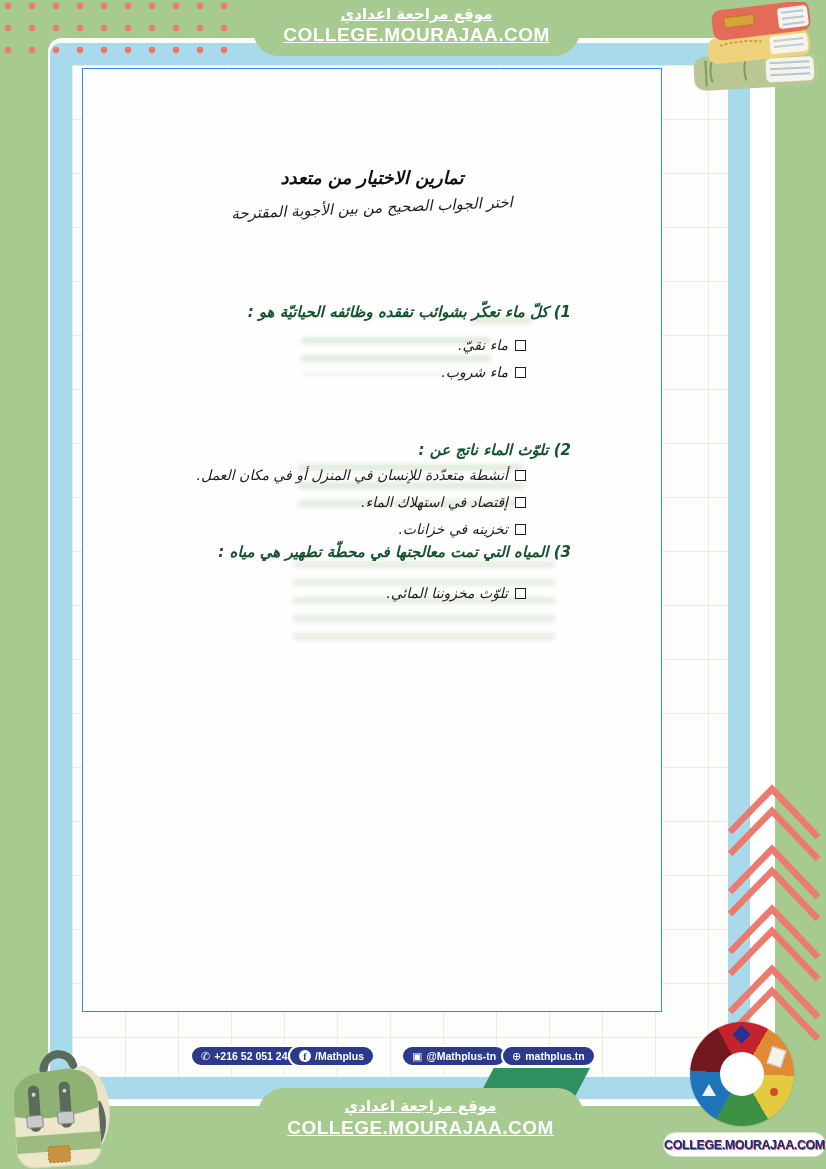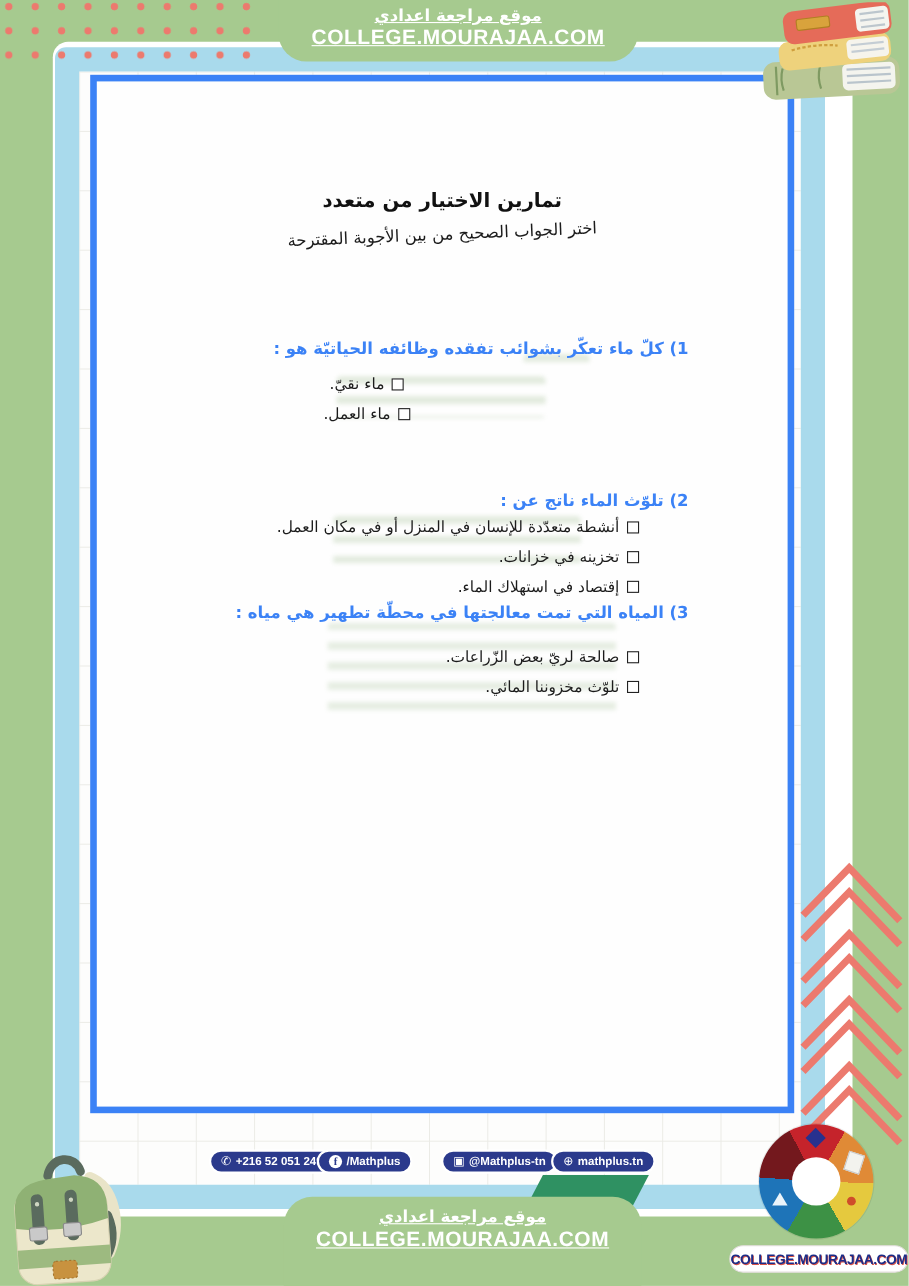--- a/index.html
+++ b/index.html
@@ -16,34 +16,34 @@
     left:50px;top:43px;width:700px;height:1056px;box-sizing:border-box;
     border:22px solid #a9daec;border-radius:10px;
     background:
       linear-gradient(#ebebe6 1px,transparent 1px) 0 0/53px 54px,
       linear-gradient(90deg,#ebebe6 1px,transparent 1px) 0 0/53px 54px,
       #fdfdfc;
   }
 
   
   #doc-page{
-    left:82px;top:68px;width:640px;height:944px;background:#fefefe;
-    border:6px solid #3b82f6;box-sizing:border-box;
+    left:82px;top:68px;width:580px;height:944px;background:#fefefe;
+    border:1px solid #3b82f6;box-sizing:border-box;font-style:italic;
   }
   #doc-page .title{
     position:absolute;top:98px;left:0;width:100%;text-align:center;
     font-size:18px;font-weight:700;color:#111;letter-spacing:-0.2px;
   }
   #doc-page .subtitle{
     position:absolute;top:130px;left:0;width:100%;text-align:center;
     font-size:15px;color:#1c1c1c;transform:rotate(-2.4deg);
   }
   .q-header{
     position:absolute;right:0;direction:rtl;text-align:right;
-    font-size:15px;font-weight:700;color:#3b82f6;padding-right:90px;width:540px;
+    font-size:15px;font-weight:700;color:#14532d;padding-right:90px;width:540px;
   }
   .q-options{position:absolute;right:0;direction:rtl;text-align:right;padding-right:135px;width:495px;}
   .q-option{height:27px;font-size:14px;color:#1b1b1b;direction:rtl;}
   .cbx{
     display:inline-block;width:9px;height:9px;border:1.6px solid #222;
     margin-inline-end:7px;vertical-align:-1px;background:#fff;
   }
   
   .ghost{
     position:absolute;opacity:.28;filter:blur(2px);border-radius:4px;
@@ -129,35 +129,34 @@
 <div class="abs" id="doc-page">
   <div class="ghost" style="left:218px;top:268px;width:190px;height:38px;"></div>
   <div class="ghost" style="left:215px;top:395px;width:225px;height:46px;"></div>
   <div class="ghost" style="left:210px;top:492px;width:262px;height:88px;opacity:.24;"></div>
   <div class="ghost" style="left:388px;top:248px;width:60px;height:14px;"></div>
 
   <div class="title">تمارين الاختيار من متعدد</div>
   <div class="subtitle">اختر الجواب الصحيح من بين الأجوبة المقترحة</div>
 
   <div class="q-header" style="top:234px;">1)‎ كلّ ماء تعكّر بشوائب تفقده وظائفه الحياتيّة هو :</div>
-  <div class="q-options" style="top:268px;text-align:center;">
+  <div class="q-options" style="top:268px;">
     <div class="q-option"><span class="cbx"></span><span>ماء نقيّ.</span></div>
-    <div class="q-option"><span class="cbx"></span><span>ماء العمل.</span></div>
+    <div class="q-option"><span class="cbx"></span><span>ماء شروب.</span></div>
   </div>
 
   <div class="q-header" style="top:372px;text-align:right;">2)‎ تلوّث الماء ناتج عن :</div>
   <div class="q-options" style="top:398px;">
     <div class="q-option"><span class="cbx"></span><span>أنشطة متعدّدة للإنسان في المنزل أو في مكان العمل.</span></div>
+    <div class="q-option"><span class="cbx"></span><span>إقتصاد في استهلاك الماء.</span></div>
     <div class="q-option"><span class="cbx"></span><span>تخزينه في خزانات.</span></div>
-    <div class="q-option"><span class="cbx"></span><span>إقتصاد في استهلاك الماء.</span></div>
   </div>
 
   <div class="q-header" style="top:474px;">3)‎ المياه التي تمت معالجتها في محطّة تطهير هي مياه :</div>
   <div class="q-options" style="top:516px;">
-    <div class="q-option"><span class="cbx"></span><span>صالحة لريّ بعض الزّراعات.</span></div>
     <div class="q-option"><span class="cbx"></span><span>تلوّث مخزوننا المائي.</span></div>
   </div>
 </div>
 
 <div class="badge" style="left:190px;">
   <span class="bicon">✆</span>
   <span>+216 52 051 249</span>
 </div>
 <div class="badge" style="left:288px;">
   <span class="fb">f</span>

